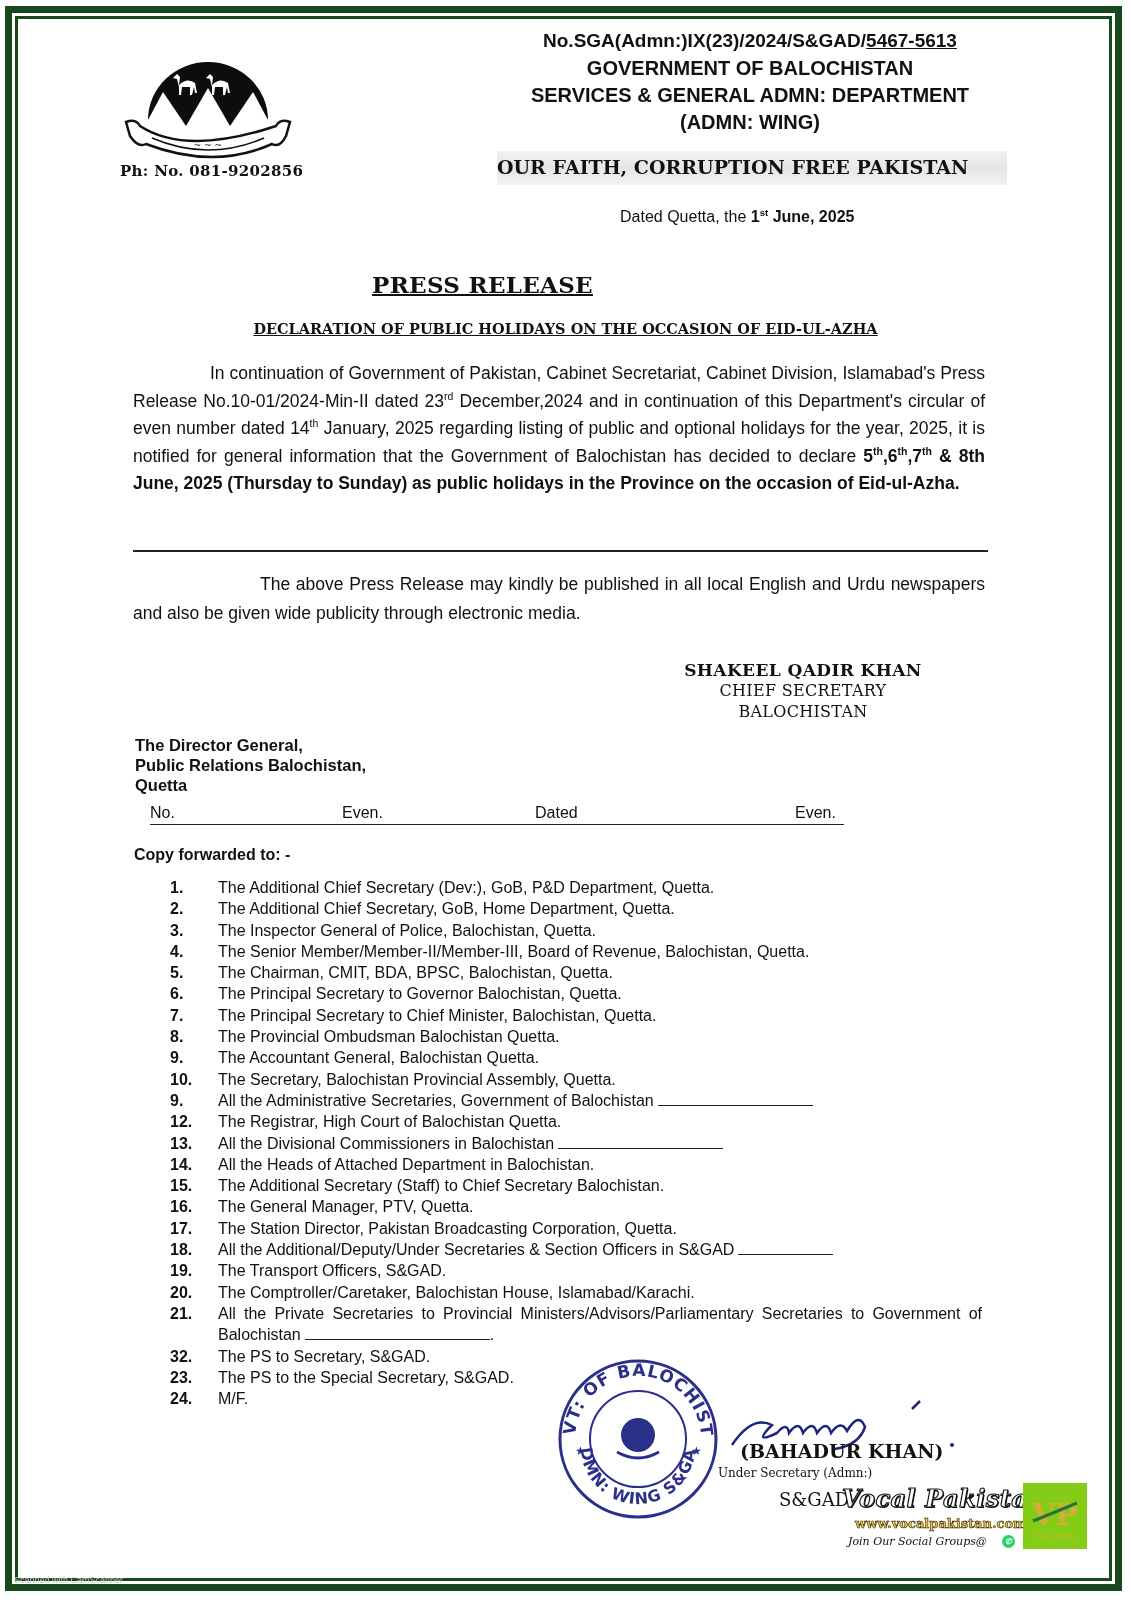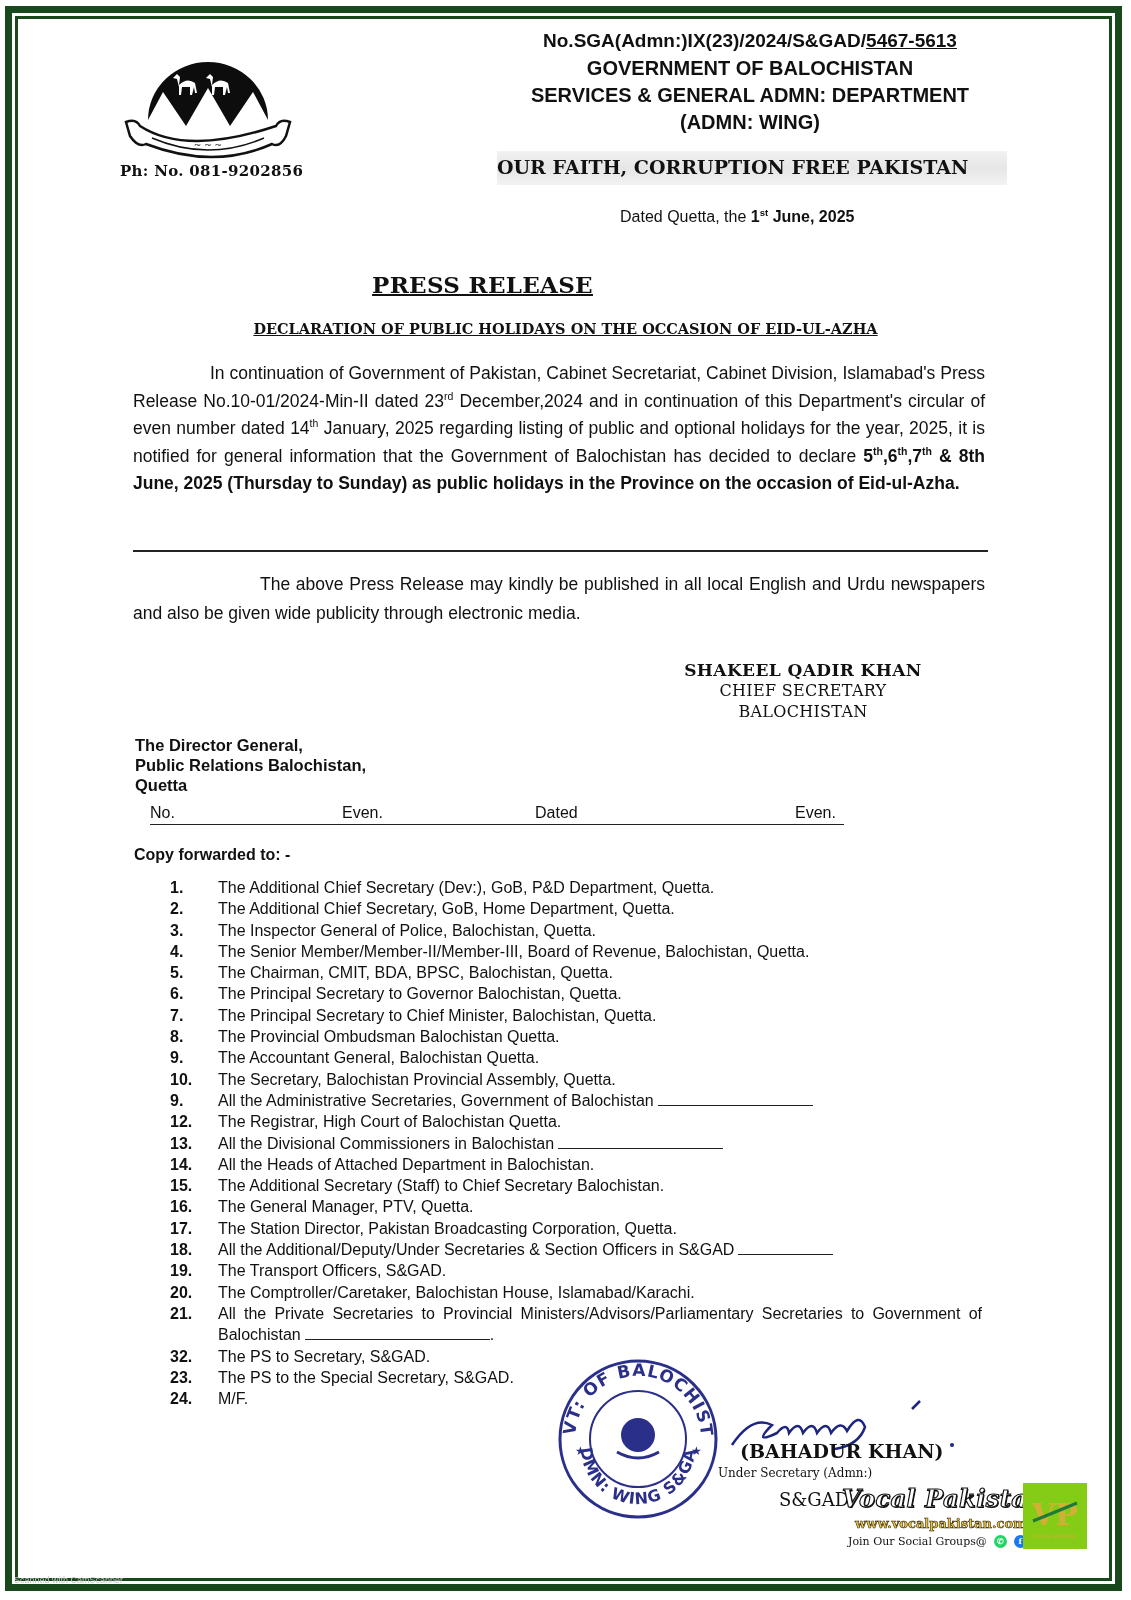--- a/index.html
+++ b/index.html
@@ -63,21 +63,21 @@
   .stamp { left: 553px; top: 1357px; width: 170px; height: 165px; }
   .sig2 { left: 712px; top: 1395px; width: 270px; height: 70px; }
   .sig2-name { left: 740px; top: 1440px; font-size: 19px; font-weight: bold; }
   .sig2-ttl { left: 718px; top: 1466px; font-size: 12px; }
   .sig2-sg { left: 779px; top: 1489px; font-size: 18px; }
 
   .wm { left: 842px; top: 1484px; font-size: 24px; font-weight: bold; font-style: italic; color: #fff;
         -webkit-text-stroke: 1.2px #111; text-shadow: 1px 1px 0 #111; letter-spacing: 0.5px; }
   .wm-url { left: 855px; top: 1516px; font-size: 13px; font-weight: bold; color: #e8c34a;
             -webkit-text-stroke: 0.6px #3a2a00; }
-  .wm-join { left: 848px; top: 1535px; font-size: 11px; color: #111; display: flex; align-items: center; gap: 7px; }
+  .wm-join { left: 848px; top: 1535px; font-size: 11px; color: #111; display: flex; align-items: center; gap: 15px; font-style: italic; }
   .soc { width: 13px; height: 13px; border-radius: 50%; display: inline-block; color: #fff; font-size: 8px;
          text-align: center; line-height: 13px; font-weight: bold; }
   .vp-logo { left: 1023px; top: 1483px; width: 64px; height: 66px; background: #84cc16; }
   .cam { left: 14px; top: 1575px; font-size: 9px; color: #c5c5c5; }
 </style>
 </head>
 <body>
 
 <div class="frame-outer"></div>
 <div class="frame-inner"></div>

